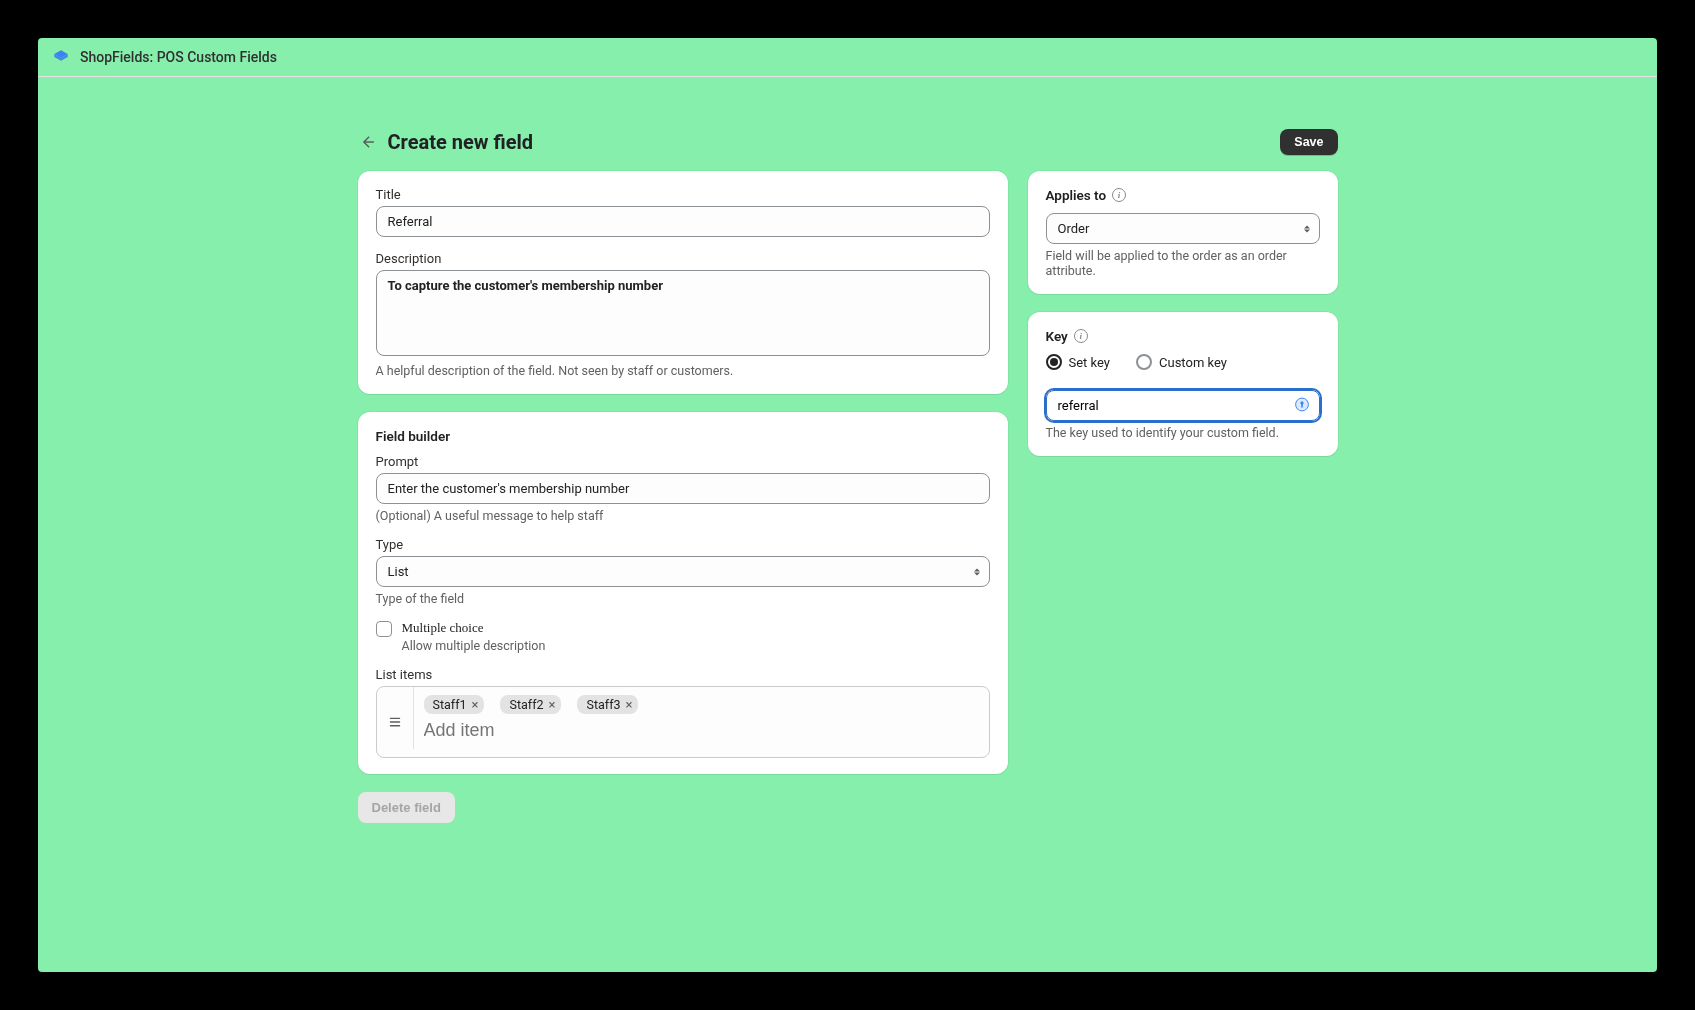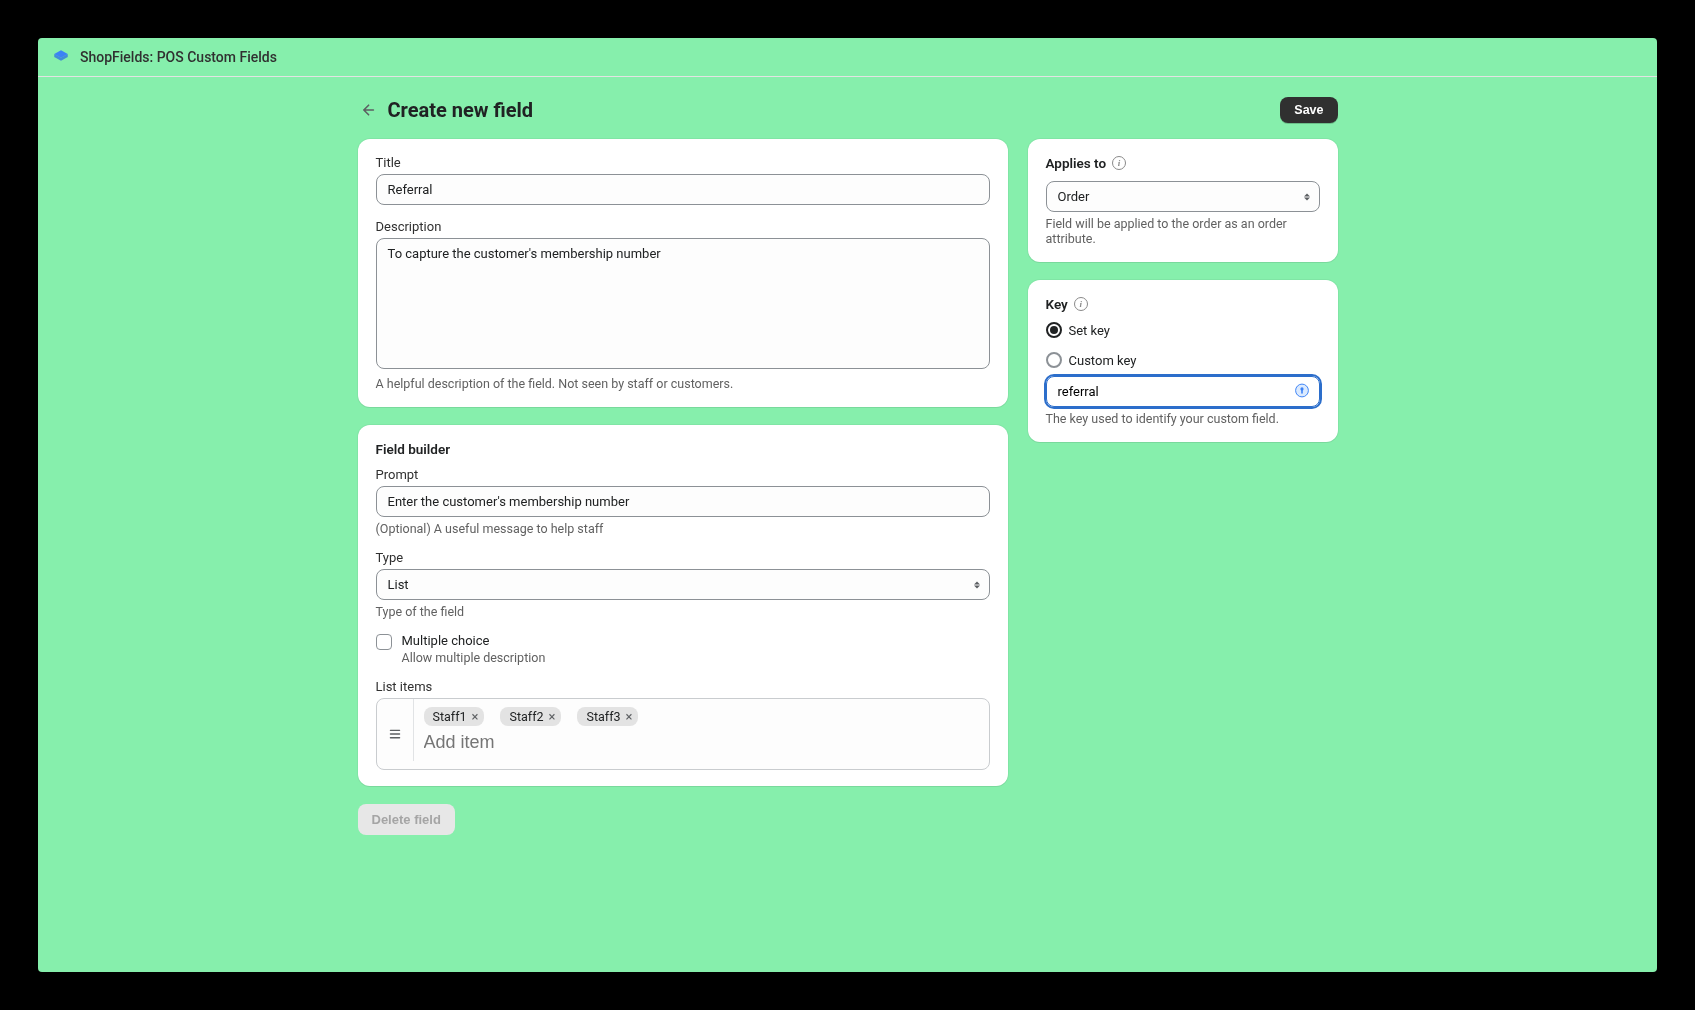--- a/index.html
+++ b/index.html
@@ -41,20 +41,21 @@
   .page {
     max-width: 980px;
     margin: 0 auto;
     padding: 20px 0 40px;
   }
   .page-header {
     display: flex;
     align-items: center;
     justify-content: space-between;
     padding: 0 0 16px 0;
+    margin-top: 32px;
   }
   .page-header-left {
     display: flex;
     align-items: center;
     gap: 12px;
   }
   .page-title {
     font-size: 20px;
     font-weight: 700;
   }
@@ -109,21 +110,21 @@
   .text-input, .textarea, .select {
     width: 100%;
     border: 1px solid #8c9196;
     border-radius: 8px;
     padding: 7px 11px;
     font-size: 13px;
     font-family: inherit;
     background: #fdfdfd;
     color: #202223;
   }
-  .textarea { resize: none; height: 131px; }
+  .textarea { resize: none; height: 86px; font-weight: bold; }
   .help-text {
     font-size: 12.5px;
     color: #616161;
     margin-top: 4px;
   }
   .field-block { margin-bottom: 14px; }
   .field-block:last-child { margin-bottom: 0; }
   .select-wrap {
     position: relative;
   }
@@ -157,21 +158,21 @@
   .checkbox {
     width: 16px;
     height: 16px;
     border: 1px solid #8c9196;
     border-radius: 4px;
     margin-top: 1px;
     background: #fff;
     flex-shrink: 0;
     cursor: pointer;
   }
-  .checkbox-label { font-size: 13px; }
+  .checkbox-label { font-size: 13px; font-family: Liberation Serif, serif; }
   .checkbox-help { font-size: 12.5px; color: #616161; margin-top: 2px; }
   .list-items-box {
     border: 1px solid #c9cccf;
     border-radius: 8px;
     background: #fdfdfd;
     display: flex;
     align-items: flex-start;
     min-height: 72px;
   }
   .list-handle {
@@ -236,23 +237,22 @@
     align-items: center;
     justify-content: center;
     font-size: 9px;
     color: #8a8a8a;
     font-style: italic;
     font-weight: 700;
     font-family: Georgia, serif;
   }
   .radio-row {
     display: flex;
-    gap: 14px;
-    margin-bottom: 8px;
-    flex-direction: column;
+    gap: 26px;
+    margin-bottom: 20px;
   }
   .radio-opt {
     display: flex;
     align-items: center;
     gap: 7px;
     cursor: pointer;
   }
   .radio {
     width: 16px;
     height: 16px;

